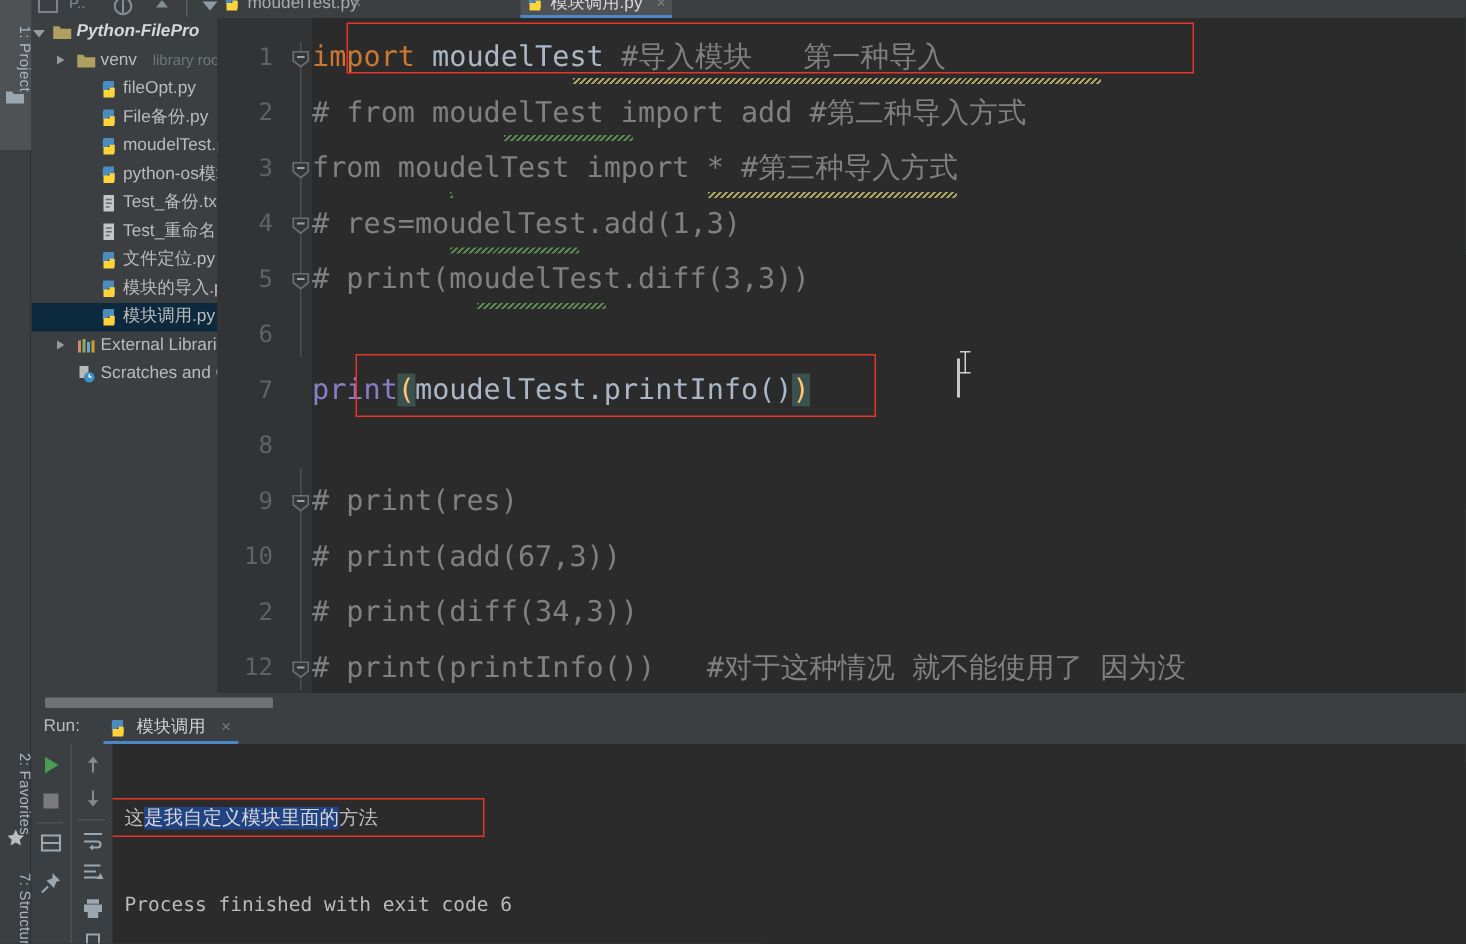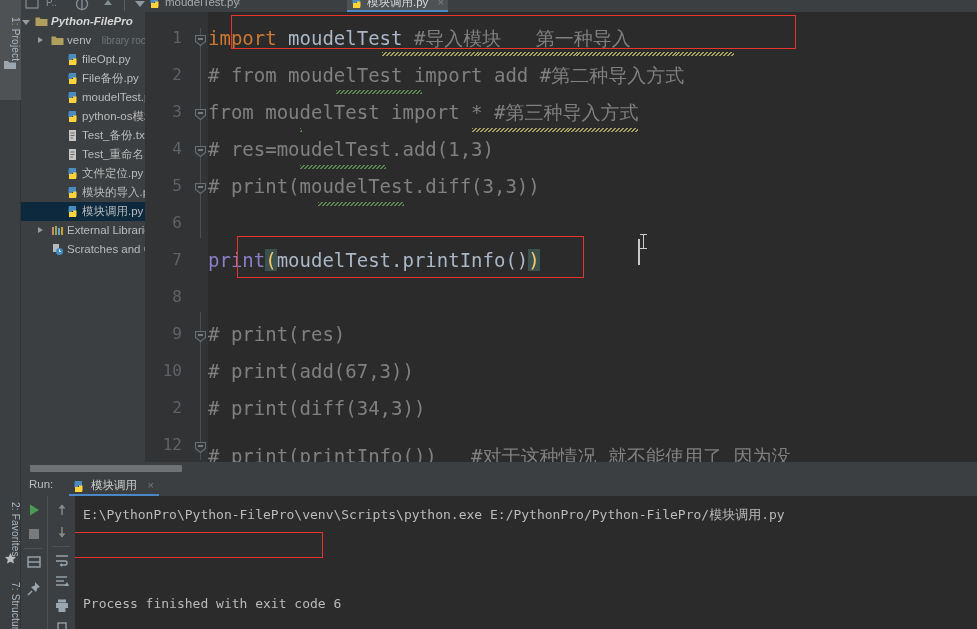--- a/index.html
+++ b/index.html
@@ -448,21 +448,21 @@
           <div class="cl" style="top: 45px; text-align: center;"><span class="cmt"># from moudelTest import add </span><span class="cmt">#第二种导入方式</span></div>
           <div class="cl" style="top: 82px;"><span class="cmt">from moudelTest import * </span><span class="cmt">#第三种导入方式</span></div>
           <div class="cl" style="top: 119px;"><span class="cmt"># res=moudelTest.add(1,3)</span></div>
           <div class="cl" style="top: 156px;"><span class="cmt"># print(moudelTest.diff(3,3))</span></div>
           <div class="cl" style="top: 193px;"></div>
           <div class="cl" style="top: 230px;"><span class="fn">print</span><span class="paren-hl">(</span><span>moudelTest.printInfo()</span><span class="paren-hl">)</span></div>
           <div class="cl" style="top: 267px;"></div>
           <div class="cl" style="top: 304px;"><span class="cmt"># print(res)</span></div>
           <div class="cl" style="top: 341px;"><span class="cmt"># print(add(67,3))</span></div>
           <div class="cl" style="top: 378px;"><span class="cmt"># print(diff(34,3))</span></div>
-          <div class="cl" style="top: 426px;"><span class="cmt"># print(printInfo())   </span><span class="cmt">#对于这种情况 就不能使用了 因为没</span></div>
+          <div class="cl" style="top: 415px;"><span class="cmt"># print(printInfo())   </span><span class="cmt">#对于这种情况 就不能使用了 因为没</span></div>
         </div>
 
       <div class="squig" style="left:174px; top:40px;  width:352px;"></div>
       <div class="squig grn" style="left:128px; top:78px;  width:86px;"></div>
       <div class="squig" style="left:264px; top:116px; width:166px;"></div>
       <div class="squig grn" style="left:92px;  top:116px; width:2px;"></div>
       <div class="squig grn" style="left:92px;  top:153px; width:86px;"></div>
       <div class="squig grn" style="left:110px; top:190px; width:86px;"></div>
 
       <div class="caret" style="left:430px; top:227px;"></div>
@@ -556,20 +556,20 @@
           </svg>
       </div>
       <div class="rt2" style="top:124px">
         <svg width="16" height="16" viewBox="0 0 16 16">
             <rect x="4" y="3" width="8" height="9" fill="none" stroke="#9aa7b0" stroke-width="1.3"></rect>
           </svg>
       </div>
     </div>
 
     <div class="console">
-      <div class="con-line" style="top:10px">E:\PythonPro\Python-FilePro\venv\Scripts\python.exe E:/PythonPro/Python-FilePro/模块调用.py</div>
+      <div class="con-line" style="top:40px"><span>这</span><span class="sel-hl">是我自定义模块里面的</span><span>方法</span></div>
       <div class="con-line" style="top:100px">Process finished with exit code 6</div>
 
       <div class="redbox" style="left:-2px; top:36px; width:250px; height:26px;"></div>
     </div>
   </div>
 
 </div>
 
 </body></html>

